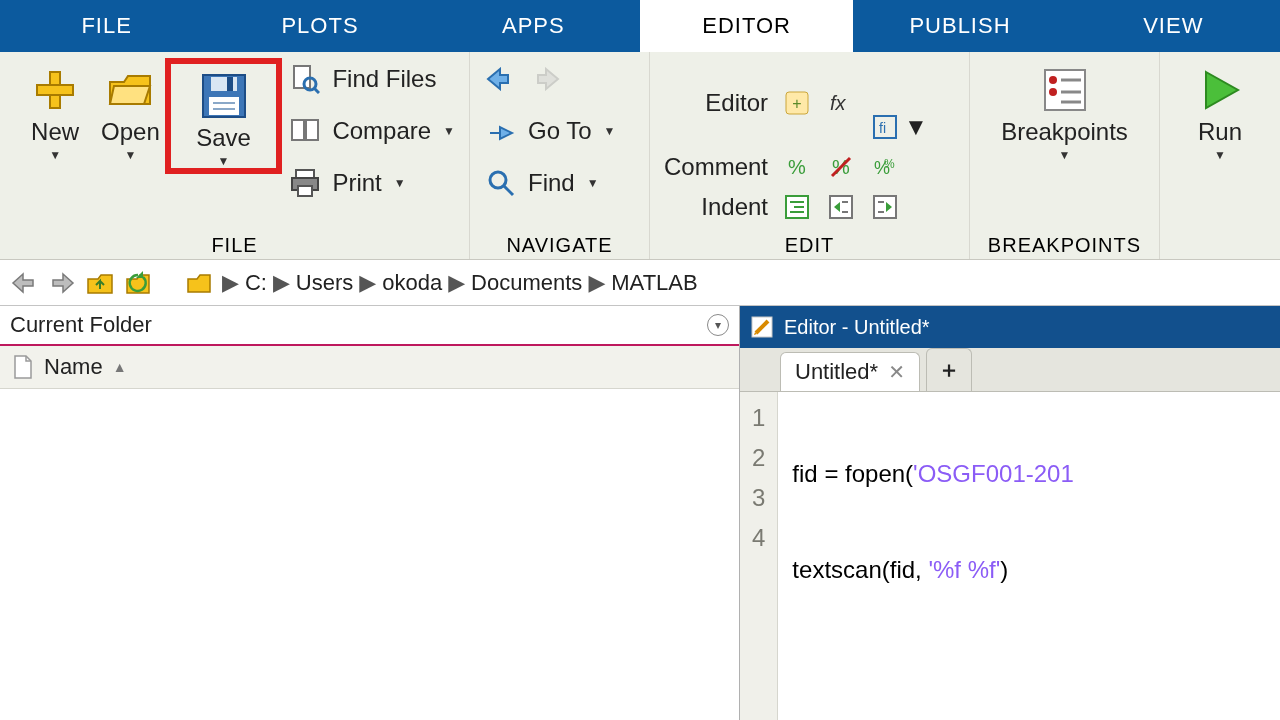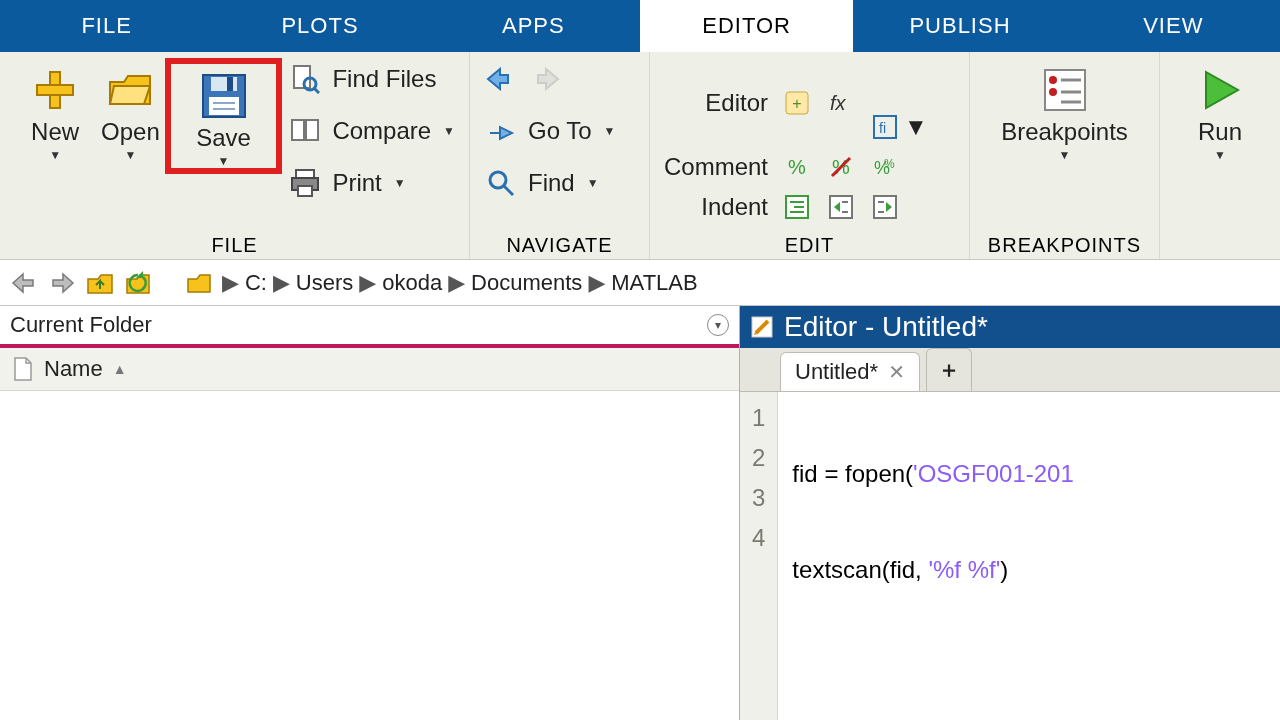--- a/index.html
+++ b/index.html
@@ -38,27 +38,27 @@
   .crumbs { display:flex; align-items:center; gap:6px; }
   .crumbs .sep { color:#555; }
   .crumbs .seg { cursor:pointer; }
   .folderico { width:26px; height:22px; }
 
   
   .split { display:flex; height:414px; }
   .panelL { width:740px; border-right:1px solid #b0b0b0; display:flex; flex-direction:column; }
   .panelR { flex:1; display:flex; flex-direction:column; }
 
-  .panelTitle { display:flex; align-items:center; justify-content:space-between; padding:6px 10px; font-size:22px; border-bottom:4px solid #be185d; color:#222; }
+  .panelTitle { display:flex; align-items:center; justify-content:space-between; padding:6px 10px; font-size:22px; border-bottom:2px solid #be185d; color:#222; }
   .dropcircle { width:22px; height:22px; border:1px solid #8a8a8a; border-radius:50%; display:flex; align-items:center; justify-content:center; font-size:12px; color:#555; cursor:pointer; }
 
   .listhead { display:flex; align-items:center; gap:10px; padding:8px 12px; background:#f2f2ec; border-bottom:1px solid #d6d6ce; font-size:22px; color:#222; }
   .sortasc { font-size:14px; color:#777; }
 
-  .editorTitle { background:#12508d; color:#fff; display:flex; align-items:center; gap:10px; height:42px; padding:9px 10px; font-size:28px; }
+  .editorTitle { background:#12508d; color:#fff; display:flex; align-items:center; gap:10px; height:42px; padding:9px 10px; font-size:20px; }
   .doctabs { display:flex; align-items:flex-end; height:44px; background:#e5e5de; border-bottom:1px solid #bcbcb4; padding-left:40px; }
   .doctab { background:#fff; border:1px solid #bcbcb4; border-bottom:none; border-radius:6px 6px 0 0; padding:6px 14px; display:flex; align-items:center; gap:10px; font-size:22px; color:#222; margin-right:6px; cursor:pointer; }
   .doctab.add { background:#e5e5de; font-weight:bold; justify-content:center; width:46px; }
   .closex { color:#888; cursor:pointer; font-size:20px; }
 
   .code { display:flex; font-family:"Consolas","Courier New",monospace; font-size:24px; }
   .gutter { background:#f0f0ea; border-right:1px solid #d6d6ce; padding:6px 12px; color:#7a7a72; text-align:right; }
   .gutter div { height:40px; line-height:40px; }
   .src { padding:6px 14px; white-space:pre; color:#000; }
   .src div { height:40px; line-height:40px; }

